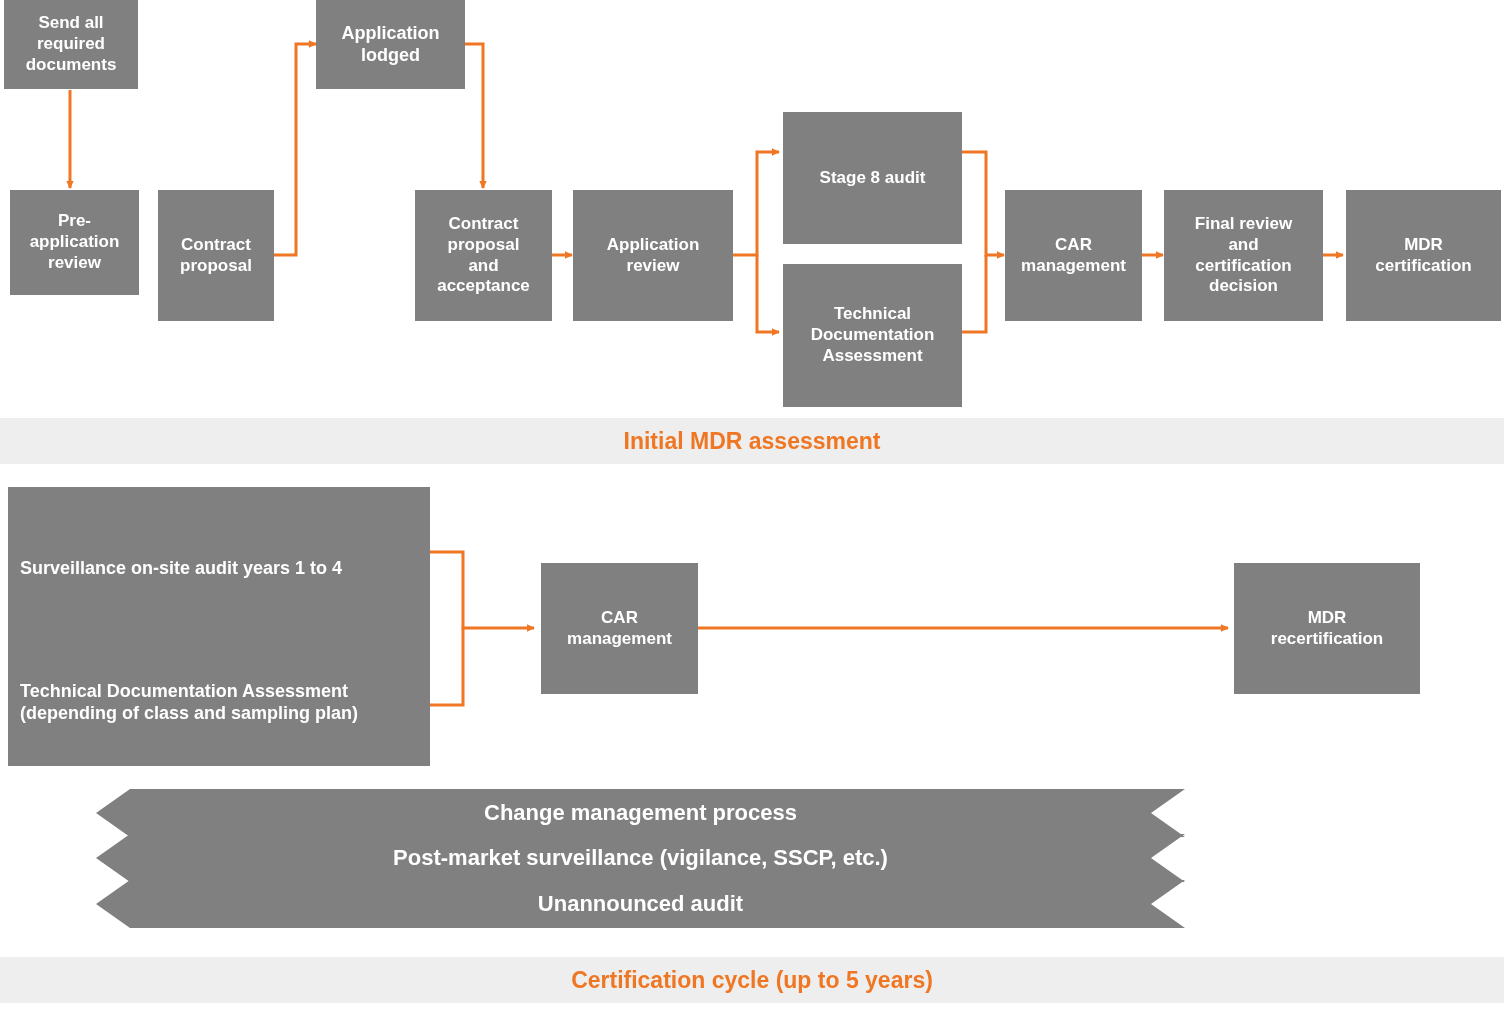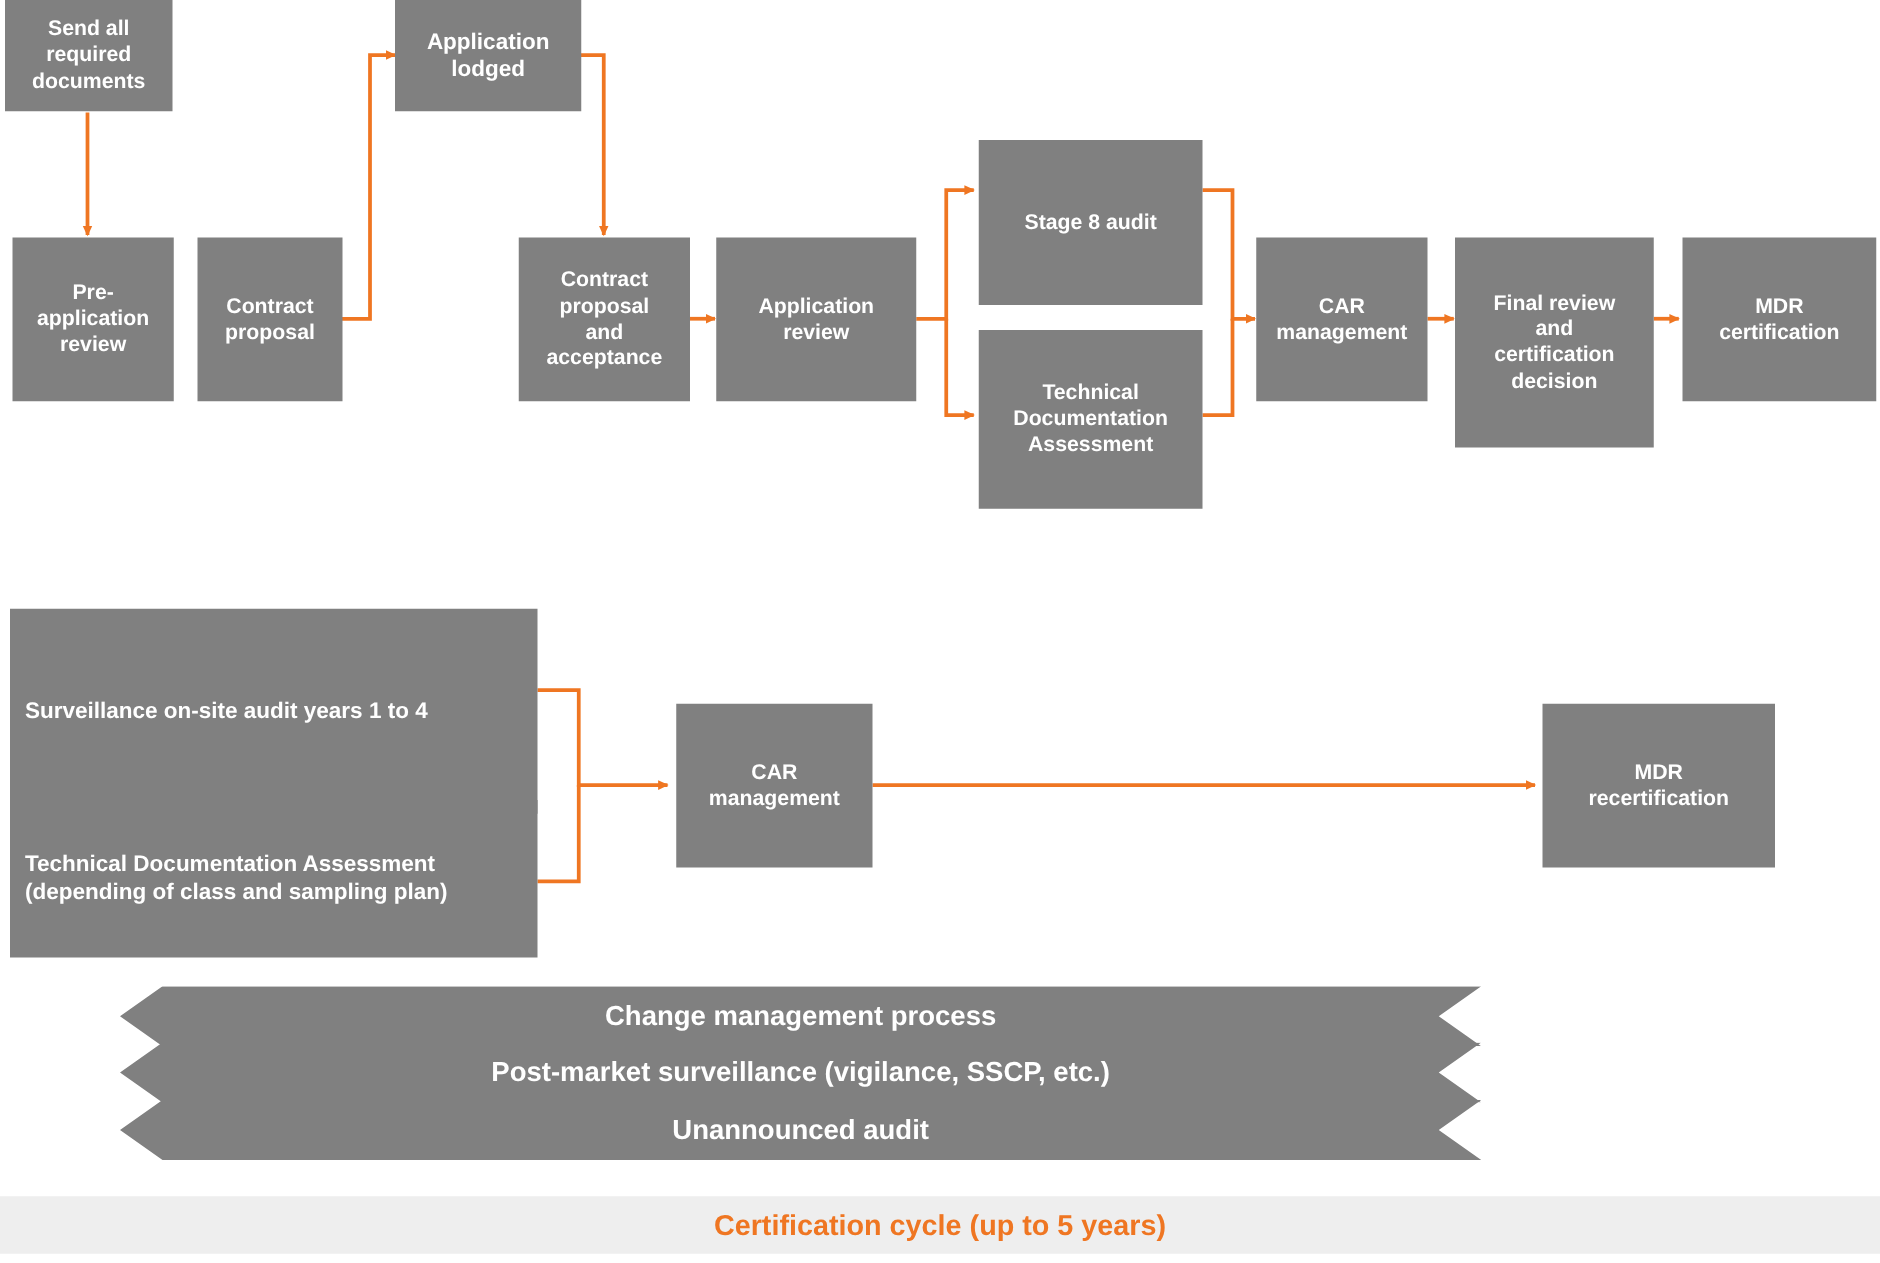--- a/index.html
+++ b/index.html
@@ -105,21 +105,21 @@
     </g>
   </svg>
 
   <div class="box f17" style="left:4px; top:0px; width:134px; height:89px;">Send all
 required
 documents</div>
 
   <div class="box f18" style="left:316px; top:0px; width:149px; height:89px;">Application
 lodged</div>
 
-  <div class="box f17" style="left:10px; top:190px; width:129px; height:131px;">Pre-
+  <div class="box f17" style="left:10px; top:190px; width:129px; height:105px;">Pre-
 application
 review</div>
 
   <div class="box f17" style="left:158px; top:190px; width:116px; height:131px;">Contract
 proposal</div>
 
   <div class="box f17" style="left:415px; top:190px; width:137px; height:131px;">Contract
 proposal
 and
 acceptance</div>
@@ -129,28 +129,29 @@
 
   <div class="box f17" style="left:783px; top:112px; width:179px; height:132px;">Stage 8 audit</div>
 
   <div class="box f17" style="left:783px; top:264px; width:179px; height:143px;text-align:center;">Technical
 Documentation
 Assessment</div>
 
   <div class="box f17" style="left:1005px; top:190px; width:137px; height:131px;">CAR
 management</div>
 
-  <div class="box f17" style="left:1164px; top:190px; width:159px; height:168px;">Final review
+  <div class="box f17" style="left:1164px; top:190px; width:159px; height:131px;">Final review
 and
 certification
 decision</div>
 
   <div class="box f17" style="left:1346px; top:190px; width:155px; height:131px;">MDR
 certification</div>
 
+  <div class="band f23" style="left:0px; top:418px; width:1504px; height:46px;">Initial MDR assessment</div>
 
   <div class="box f18" style="left:8px; top:487px; width:422px; height:164px; justify-content:flex-start; text-align:left; padding-left:12px;">Surveillance on-site audit years 1 to 4</div>
 
   <div class="box f18" style="left:8px; top:640px; width:422px; height:126px; justify-content:flex-start; text-align:left; padding-left:12px;">Technical Documentation Assessment
 (depending of class and sampling plan)</div>
 
   <div class="box f17" style="left:541px; top:563px; width:157px; height:131px;">CAR
 management</div>
 
   <div class="box f17" style="left:1234px; top:563px; width:186px; height:131px;">MDR

